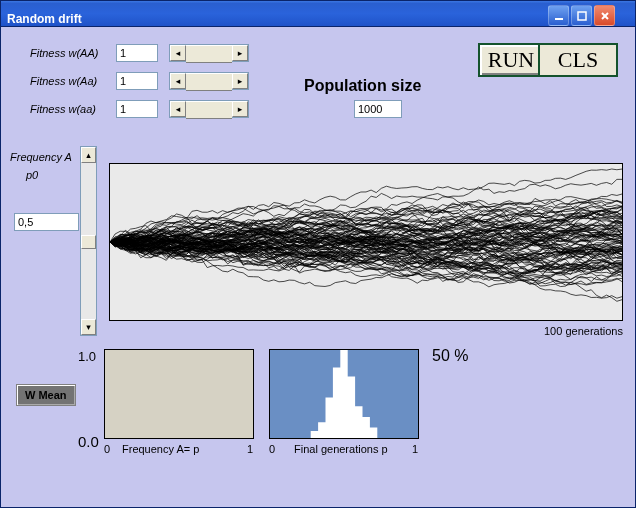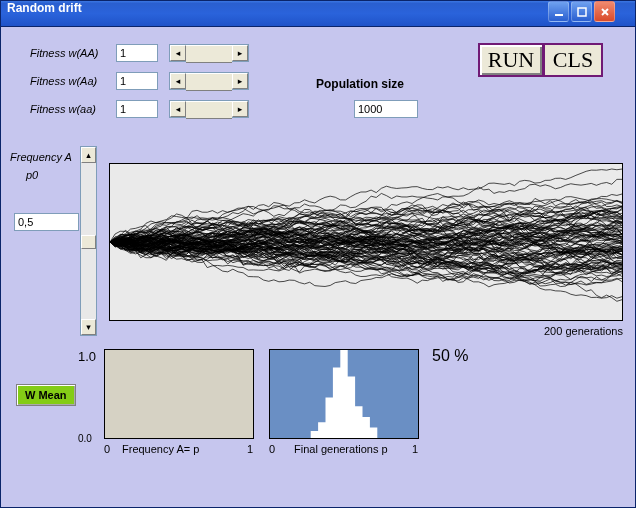--- a/index.html
+++ b/index.html
@@ -15,21 +15,21 @@
     background: #c6c6ee;
     border: 1px solid #0a246a;
     box-sizing: border-box;
     position: relative;
   }
   .titlebar {
     height: 26px;
     background: linear-gradient(to bottom, #3b77e3 0%, #2a5fd0 10%, #2a63db 50%, #1f53c8 100%);
     border-bottom: 1px solid #0a246a;
     display: flex;
-    align-items: flex-start;
+    align-items: flex-end;
     padding: 0 20px 0 6px;
     color: #fff;
     font-weight: bold;
     font-size: 12px;
     box-sizing: border-box;
     position: relative;
   }
   .titlebar .title-text { flex: 1; }
   .title-icons { display: flex; gap: 2px; }
   .title-btn {
@@ -84,34 +84,34 @@
   .spin-track {
     width: 46px; height: 16px;
     background:#ece9d8;
     border-top:1px solid #fff;
     border-bottom:1px solid #808080;
   }
 
   .big-button {
     position: absolute;
     height: 34px;
-    border: 2px solid #701a75;
+    border: 2px solid #14532d;
     background: #ece9d8;
     font-family: "Times New Roman", serif;
     font-size: 22px;
     display:flex;align-items:center;justify-content:center;
     padding: 8px 10px;
     box-sizing: border-box;
     cursor: pointer;
   }
   .big-button.run {
     box-shadow: inset 2px 2px 0 #fff, inset -2px -2px 0 #808080;
   }
 
-  .bold12 { font-weight: bold; font-size: 12px; margin-left: 12px; }
+  .bold12 { font-weight: bold; font-size: 16px; }
 
   
   .vscroll {
     position:absolute;
     width:17px;
     background:#e8e8e8;
     border:1px solid #7f9db9;
     box-sizing:border-box;
     display:flex; flex-direction:column;
   }
@@ -139,21 +139,21 @@
     background:#eaeaea;
     border:1px solid #000;
     box-sizing:border-box;
     overflow:hidden;
   }
   .plot.blue { background:#6a8fc4; }
   .plot.beige { background:#d6d2c4; }
 
   .small-btn {
     position:absolute;
-    background:#84cc16;
+    background:#737373;
     border:1px solid #808080;
     box-shadow: inset 1px 1px 0 #fff, inset -1px -1px 0 #aaa;
     font-weight:bold;
     font-size:11px;
     padding:4px 8px;
     cursor:pointer;
   }
 </style>
 </head>
 <body>
@@ -177,21 +177,21 @@
             <line x1="2" y1="2" x2="8" y2="8" stroke="#fff" stroke-width="2"></line>
             <line x1="8" y1="2" x2="2" y2="8" stroke="#fff" stroke-width="2"></line>
           </svg>
       </div>
     </div>
   </div>
 
   <div class="client">
 
     <div class="big-button run" style="right:88px; top:16px; width:66px;">RUN</div>
-    <div class="big-button" style="right:29px; top:16px; width:60px;">CLS</div>
+    <div class="big-button" style="right:14px; top:16px; width:80px;">CLS</div>
 
     <div style="position:absolute; left:26px; top:20px;" class="label">Fitness w(AA)</div>
     <input class="field" style="position: absolute; left: 112px; top: 17px; width: 42px;" value="1">
     <div class="spin" style="position:absolute; left:165px; top:17px;">
       <div class="spin-btn">◂</div>
       <div class="spin-track"></div>
       <div class="spin-btn">▸</div>
     </div>
 
     <div style="position:absolute; left:26px; top:48px;" class="label">Fitness w(Aa)</div>
@@ -204,21 +204,21 @@
 
     <div style="position:absolute; left:26px; top:76px;" class="label">Fitness w(aa)</div>
     <input class="field" style="position: absolute; left: 112px; top: 73px; width: 42px;" value="1">
     <div class="spin" style="position:absolute; left:165px; top:73px;">
       <div class="spin-btn">◂</div>
       <div class="spin-track"></div>
       <div class="spin-btn">▸</div>
     </div>
 
     <div class="bold12" style="position:absolute; left:300px; top:50px;">Population size</div>
-    <input class="field" style="position: absolute; left: 350px; top: 73px; width: 64px;" value="1000">
+    <input class="field" style="position: absolute; left: 350px; top: 73px; width: 48px;" value="1000">
 
     <div style="position:absolute; left:6px; top:124px;" class="label">Frequency A</div>
     <div style="position:absolute; left:22px; top:142px;" class="label">p0</div>
 
     <div class="vscroll" style="left:76px; top:119px; height:190px;">
       <div class="arrow">▴</div>
       <div class="track">
         <div class="thumb" style="top:72px; height:14px;"></div>
       </div>
       <div class="arrow">▾</div>
@@ -323,24 +323,24 @@
           <path d="M0,78L5.12,76.07859535026073L10.24,73.73206127451172L15.36,72.64217598748657L20.48,70.58957286878199L25.6,71.70282310930665L30.72,75.21699857195229L35.84,73.22519455429466L40.96,70.7839125239678L46.08,66.02905270661593L51.2,69.08409199401113L56.32,68.42257390553011L61.44,71.463358637243L66.56,72.6813348187185L71.68,71.18701126439761L76.8,76.21493994473408L81.92,78.24552229855894L87.04,79.89034494849874L92.16,79.9868105269574L97.28,82.5841551256822L102.4,83.87817726052029L107.52,76.67258575856735L112.64,69.75969355186506L117.76,67.61458604468437L122.88,69.18030165769594L128,68.16322349442933L133.12,63.77704709733332L138.24,57.81098305862403L143.36,59.51835549416506L148.48,55.83281442801874L153.6,60.267322676506616L158.72,63.253173261409614L163.84,67.78982493757412L168.96,68.32203089828836L174.08,67.47847817669613L179.2,64.44851220225627L184.32,59.543305613097836L189.44,53.65014286604071L194.56,52.21058832468322L199.68,52.067884971255694L204.8,47.91474495287389L209.92,49.42075953457845L215.04,49.94082926772855L220.16,52.59861910910917L225.28,53.500483354450026L230.4,51.85956761032957L235.52,53.97538984610274L240.64,54.585020690353645L245.76,60.653372122474245L250.88,57.65599827585288L256,56.25736778421989L261.12,55.26251743240884L266.24,52.89674777699582L271.36,54.38818684070015L276.48,54.30330147323929L281.6,53.59226372523632L286.72,53.96766731619599L291.84,52.133052421901915L296.96,47.965583706095316L302.08,46.57644470761824L307.2,45.535530866547866L312.32,46.67175764871808L317.44,46.43317101042082L322.56,47.281715267843396L327.68,43.82591820672477L332.8,40.53368043507321L337.92,42.03009788820216L343.04,38.988087964239156L348.16,41.45097438592748L353.28,38.04181580933774L358.4,40.048045949082635L363.52,41.054650787376175L368.64,43.5703277445486L373.76,42.757126104451515L378.88,43.29365957262988L384,46.94714719452245L389.12,47.414398982643256L394.24,45.12017714006967L399.36,48.65646433894011L404.48,49.46673714176969L409.6,49.73258240010755L414.72,45.98227344643991L419.84,48.43382423907159L424.96,46.79666017735733L430.08,42.19945366241721L435.2,41.37720422416358L440.32,39.087028934507565L445.44,37.0728377490739L450.56,35.7026093198847L455.68,32.90841869907272L460.8,32.64307187200376L465.92,33.655765692628L471.04,34.814873025167735L476.16,35.81398374001417L481.28,37.224501663944146L486.4,40.71755973588455L491.52,42.270036583165925L496.64,40.10675438073747L501.76,39.30268080804318L506.88,36.448775218223844L512,38.21720774002759" fill="none" stroke="#000" stroke-width="0.7"></path>
           <path d="M0,78L5.12,75.4152739935396L10.24,73.3366355416902L15.36,73.65229496087403L20.48,73.24822529283604L25.6,72.95073907567152L30.72,70.29375699638568L35.84,72.85388009225699L40.96,71.73825647698203L46.08,71.57810267236178L51.2,70.51441427869167L56.32,72.72000553377504L61.44,72.35501308674445L66.56,73.89180551079959L71.68,71.14261776624062L76.8,69.77287950426339L81.92,69.66515843889782L87.04,68.77185345199668L92.16,66.70866857903204L97.28,65.16335013199036L102.4,63.59097577054894L107.52,68.81295964542507L112.64,66.63775790727092L117.76,67.5229150831787L122.88,71.32101207928861L128,69.46879962481249L133.12,69.26276015785903L138.24,68.85444476698335L143.36,67.66512459684358L148.48,64.50364803206598L153.6,65.51962842844517L158.72,66.16425940872324L163.84,68.57509997467506L168.96,72.74967817230083L174.08,70.73592539821414L179.2,67.9871412239412L184.32,66.84936068450442L189.44,65.4957033834438L194.56,66.06221830080233L199.68,68.56618147071178L204.8,65.71811016893581L209.92,63.58889160309019L215.04,65.72881328330239L220.16,61.5644231352695L225.28,61.35969945050636L230.4,64.8082682221944L235.52,63.74676640420437L240.64,64.80793525830714L245.76,68.494747440426L250.88,66.9482440062831L256,68.98884379724922L261.12,71.78794628617345L266.24,74.3701229316545L271.36,72.3295291166894L276.48,71.50608226489517L281.6,72.52308759724798L286.72,69.86278202532824L291.84,65.67315853157763L296.96,65.33787356021554L302.08,68.57123453738284L307.2,71.08976363196038L312.32,72.8973404097534L317.44,74.9033940269226L322.56,76.99398452479932L327.68,74.03785003133386L332.8,74.9824986032637L337.92,71.9970801315283L343.04,78.02586093734938L348.16,81.4128397538479L353.28,79.86875624089649L358.4,76.59172420297092L363.52,74.93269149767855L368.64,75.16151607879453L373.76,73.55846681370883L378.88,72.85288999464977L384,71.0150960248233L389.12,68.48086330930724L394.24,69.9529143115565L399.36,69.36141779980646L404.48,65.97774755859496L409.6,68.8616983948726L414.72,70.30464391023607L419.84,72.57711913378583L424.96,75.85990129371739L430.08,77.07302618169288L435.2,74.99466279615267L440.32,70.93646978092906L445.44,72.21087795661306L450.56,74.45083610639396L455.68,77.69914146955693L460.8,78.41775887144884L465.92,79.91315637755903L471.04,81.17171828659433L476.16,84.96132845710515L481.28,83.53348736223525L486.4,87.37234943462866L491.52,89.37447251230758L496.64,92.0956179223362L501.76,90.05553262335287L506.88,87.89572212086973L512,90.27210761554431" fill="none" stroke="#000" stroke-width="0.7"></path>
           <path d="M0,78L5.12,76.0273609483261L10.24,75.82223259826435L15.36,76.94193984099137L20.48,77.73581950878518L25.6,81.00942408696002L30.72,80.96989509085847L35.84,77.33089878853353L40.96,78.9032550657584L46.08,82.08968509883677L51.2,79.5575697691823L56.32,76.59468010546014L61.44,77.86763247698921L66.56,80.61015382264597L71.68,83.08406704114165L76.8,87.8491137785588L81.92,86.08140471325257L87.04,87.11570191619126L92.16,88.37650436355449L97.28,90.04333525600637L102.4,93.14139146525078L107.52,93.8981350775979L112.64,93.84899961666211L117.76,94.33123302980883L122.88,93.57916906185372L128,91.63400300407598L133.12,100.59578925419855L138.24,98.23415794305144L143.36,96.59794821081991L148.48,98.33380580058875L153.6,96.76597629731373L158.72,97.57904611033726L163.84,99.18426981846284L168.96,100.35876043328355L174.08,97.49852572635837L179.2,97.84986476972479L184.32,96.11595941267018L189.44,95.62369849998801L194.56,92.57126867924602L199.68,94.98836579121676L204.8,92.78377006866684L209.92,89.99370084074351L215.04,90.79384981263867L220.16,93.41668786156303L225.28,91.22937161539953L230.4,94.35911560644459L235.52,97.99675499696075L240.64,94.75810782984549L245.76,89.54110087345715L250.88,90.19734860458902L256,92.41876015255056L261.12,94.75036272743478L266.24,95.86220775976817L271.36,95.59946656177648L276.48,95.08012839341035L281.6,90.32758883653754L286.72,89.66794727779815L291.84,89.9806646387419L296.96,91.08039947295293L302.08,93.87189463547777L307.2,97.20458240324201L312.32,96.4249274662461L317.44,93.3518803168402L322.56,92.96163519136755L327.68,94.30803553238279L332.8,94.60475205593134L337.92,94.79228022718159L343.04,87.84655250773125L348.16,84.94494447163873L353.28,83.09529063838208L358.4,78.82264797684287L363.52,79.22683363126872L368.64,81.4057565246243L373.76,81.16924202880418L378.88,77.99430439190753L384,76.21826385065461L389.12,76.30706797315023L394.24,73.84561514261458L399.36,72.43123858824947L404.48,73.15088221241727L409.6,76.0794946981881L414.72,75.06093349096545L419.84,74.43834258549788L424.96,75.45774207841485L430.08,75.26753642770353L435.2,78.41428590073947L440.32,80.7183213560464L445.44,81.06862245602616L450.56,80.3265552041849L455.68,79.44497022450105L460.8,82.14617546587033L465.92,78.9522970704691L471.04,75.04811830255757L476.16,76.62644718473412L481.28,75.90690345325913L486.4,75.83469337936496L491.52,76.67054490971111L496.64,76.11198875513918L501.76,74.9696438991319L506.88,74.81897966521765L512,73.73844017025496" fill="none" stroke="#000" stroke-width="0.7"></path>
           <path d="M0,78L5.12,75.94355449553339L10.24,78.01864680194228L15.36,80.7234053599512L20.48,79.77186777489915L25.6,79.33583947189528L30.72,82.00706881473322L35.84,81.44158447243122L40.96,82.19582415129334L46.08,78.51222730370158L51.2,82.84915291355306L56.32,85.70003453973196L61.44,84.31462651226974L66.56,90.27125502257483L71.68,91.85682512770373L76.8,92.96616754231867L81.92,90.40357974054169L87.04,92.49981598364423L92.16,86.35553701865831L97.28,81.3661609754972L102.4,81.3972990591408L107.52,79.85195249151187L112.64,78.85879605018592L117.76,80.32836624936215L122.88,81.93998926175398L128,81.687697478558L133.12,82.6685765533443L138.24,78.91617622866399L143.36,75.6372573572174L148.48,72.74625877464709L153.6,72.93445366246792L158.72,73.97498446859944L163.84,78.31044978280805L168.96,78.12562798275515L174.08,81.7468107466751L179.2,80.01979261439618L184.32,80.4511494424436L189.44,83.22395549993358L194.56,83.42515588514236L199.68,84.02947129020507L204.8,83.41881623957588L209.92,83.98303337129028L215.04,84.62557456152872L220.16,87.43639331244765L225.28,81.05188830995374L230.4,81.41064372216198L235.52,79.34740742569016L240.64,75.93207674617868L245.76,77.98503056316905L250.88,75.64518705449123L256,78.03676471266792L261.12,81.52821489269414L266.24,81.06475453882392L271.36,80.418316807743L276.48,86.11427746592356L281.6,86.24488169001003L286.72,88.94342507446079L291.84,89.12365916997373L296.96,88.52289033830431L302.08,90.1991811997247L307.2,94.7103249189404L312.32,94.30918861306662L317.44,97.32869791071325L322.56,98.94895851152314L327.68,99.02795762516665L332.8,100.40881776095766L337.92,97.25638792636124L343.04,99.34932632458809L348.16,99.07175751460805L353.28,99.24048391040012L358.4,96.91839154713743L363.52,99.23770256584544L368.64,101.40332581680778L373.76,102.09220497671399L378.88,101.34580364953379L384,105.0811029707313L389.12,109.9160231396392L394.24,110.74664228124715L399.36,108.22441629601781L404.48,108.97826584643626L409.6,104.61789762854254L414.72,104.70874591581457L419.84,108.26163513805767L424.96,106.28126483686808L430.08,104.60897284829946L435.2,104.7095993402434L440.32,106.02294331512863L445.44,104.96621271248827L450.56,102.13750209623944L455.68,100.57965346640384L460.8,102.59449538110188L465.92,103.24173253419042L471.04,106.91751201995326L476.16,103.49911674215905L481.28,102.95511457762909L486.4,104.67121593257228L491.52,101.83854271061189L496.64,104.46627540057324L501.76,107.93526450957833L506.88,108.87907032020561L512,107.25783375063358" fill="none" stroke="#000" stroke-width="0.7"></path>
           <path d="M0,78L5.12,76.1657414421951L10.24,77.63498616882751L15.36,81.54668770844002L20.48,84.23072412717387L25.6,84.93302132236722L30.72,88.41490321802173L35.84,80.837289168113L40.96,79.78599475472106L46.08,77.54218674914655L51.2,80.61933577641034L56.32,77.95234507090103L61.44,80.91734635468454L66.56,76.7383295806467L71.68,79.39287222654262L76.8,81.45972592957875L81.92,79.7372168536208L87.04,78.68556700544944L92.16,81.68950367463555L97.28,79.33322975594356L102.4,82.67016417682962L107.52,81.24107787426787L112.64,76.35518051123246L117.76,82.10987837723887L122.88,86.60392450821482L128,85.14918783175166L133.12,82.98487869307795L138.24,78.98828792535717L143.36,82.72089066307045L148.48,82.45998550722322L153.6,83.42005104184588L158.72,85.65418395054967L163.84,87.44054639760827L168.96,92.14040229443796L174.08,88.80123729481598L179.2,89.26465187751944L184.32,97.15902480962825L189.44,100.76849660643653L194.56,101.69401330548969L199.68,101.897892529789L204.8,97.99439639201147L209.92,95.81076275734168L215.04,96.89339614887642L220.16,96.56796651765723L225.28,94.3342789032639L230.4,97.57083600887263L235.52,99.23317189038566L240.64,94.93931853720336L245.76,92.67547802725369L250.88,96.27659075593162L256,98.1986578500773L261.12,97.82241005461478L266.24,99.92369077337682L271.36,100.79405510497926L276.48,97.80747017474901L281.6,99.58788825798419L286.72,98.77647754607766L291.84,101.05606568955066L296.96,97.58249016471025L302.08,99.59543462881904L307.2,98.5255872384731L312.32,97.70667612038511L317.44,97.0677915664299L322.56,100.46617006435302L327.68,98.26880983638819L332.8,96.02579661949095L337.92,98.78882284017949L343.04,97.08362106278969L348.16,90.97417370980054L353.28,92.18744551461782L358.4,92.76234079785067L363.52,97.15647428305687L368.64,98.39239176488549L373.76,98.59621907685093L378.88,99.69115597820706L384,102.26910627415246L389.12,97.83000281022667L394.24,99.22938886191255L399.36,102.33721130834353L404.48,106.06135868085788L409.6,108.2873246352971L414.72,108.73712861569032L419.84,107.69542443736967L424.96,106.72474055778493L430.08,104.8520905752215L435.2,107.48959462567348L440.32,103.84271309837276L445.44,105.5027452221124L450.56,104.50577342696185L455.68,105.91578438233309L460.8,103.96579169784447L465.92,102.21633563330813L471.04,103.06242301191742L476.16,101.95647957315676L481.28,102.6569801653232L486.4,103.30893712023439L491.52,102.40193131986305L496.64,102.2417798812644L501.76,103.91503858045472L506.88,106.17324209269336L512,103.46157175515027" fill="none" stroke="#000" stroke-width="0.7"></path>
           <path d="M0,78L5.12,77.89834225686346L10.24,76.73498059709122L15.36,77.88894519756876L20.48,78.79731972862189L25.6,78.50456885479328L30.72,76.56980633332202L35.84,79.96325554726728L40.96,78.90949270687828L46.08,83.05192475279385L51.2,79.36478654241968L56.32,84.65595457042285L61.44,85.12483821583727L66.56,82.65681735142678L71.68,79.62120306031264L76.8,82.81253489713708L81.92,86.79705592451418L87.04,88.21826475942227L92.16,90.27137588347217L97.28,86.27309712206593L102.4,85.24295631063349L107.52,88.89075526247899L112.64,88.11499393651353L117.76,88.13462777873542L122.88,87.85779614145359L128,89.63149209789928L133.12,88.3862388256524L138.24,88.15738242375576L143.36,89.85559880535291L148.48,92.15616118346288L153.6,93.95910107272893L158.72,93.39599270949184L163.84,89.57908946405601L168.96,95.07158860403531L174.08,96.76353884546026L179.2,95.4254887218754L184.32,98.12807001102479L189.44,98.50345822334756L194.56,100.64538243137302L199.68,102.42156437037934L204.8,103.12384611772352L209.92,106.04469126737482L215.04,107.56702917398228L220.16,106.36359642069316L225.28,105.46453785750438L230.4,107.51610391947901L235.52,108.7140434610344L240.64,107.83012663531076L245.76,111.14197058803049L250.88,112.51864376363024L256,112.38505541412258L261.12,111.2005549154479L266.24,110.79971683842747L271.36,111.89696694207825L276.48,109.17333046879209L281.6,112.75353767451092L286.72,113.57780677928022L291.84,114.42949548349446L296.96,114.01176399826088L302.08,116.12351975223798L307.2,119.19883631635514L312.32,116.15238845314782L317.44,116.63933717515245L322.56,114.41752529096887L327.68,112.09646242395861L332.8,114.02866321310479L337.92,116.15864307703922L343.04,114.62355010541616L348.16,118.4900093830906L353.28,117.81512561793531L358.4,113.16486055330613L363.52,113.11169492869202L368.64,114.42869837157222L373.76,110.1025794172342L378.88,106.5877779026445L384,107.51899769111293L389.12,109.18866891810619L394.24,112.4678018460698L399.36,114.66496182111479L404.48,114.80094490781774L409.6,110.70982376192548L414.72,107.17779124731923L419.84,106.65648087518159L424.96,106.73775252811697L430.08,104.67692104432247L435.2,103.27703419836823L440.32,105.5529100676646L445.44,104.7265180564722L450.56,105.15471793279299L455.68,102.11977722657038L460.8,100.44942725354916L465.92,100.39088989187096L471.04,101.33483265774606L476.16,97.37330495600342L481.28,95.65158368418918L486.4,91.6634782412236L491.52,90.13431709559298L496.64,89.67130311543893L501.76,85.69140042577979L506.88,85.27784472123062L512,85.39385299564408" fill="none" stroke="#000" stroke-width="0.7"></path>
           <path d="M0,78L5.12,75.8469405003855L10.24,79.22937200245428L15.36,82.72444066090458L20.48,84.68388233772698L25.6,87.11288399870654L30.72,88.70414248595723L35.84,90.85012510317073L40.96,87.96387351577467L46.08,89.9409335029386L51.2,86.88382824562412L56.32,83.81247048130021L61.44,85.18304429357856L66.56,84.51374152344059L71.68,81.45428164329955L76.8,81.1816913568246L81.92,85.21637320138672L87.04,79.28615209293191L92.16,80.82309869999273L97.28,80.02714698320446L102.4,79.07486285600254L107.52,76.18519592992698L112.64,77.17540596265697L117.76,75.9447700600723L122.88,75.66068226878548L128,76.97034151809191L133.12,77.8841494346002L138.24,75.22002103818066L143.36,75.02123705408886L148.48,66.71873600690867L153.6,67.25802886655964L158.72,67.9138256408947L163.84,68.91672410002504L168.96,66.56876067274803L174.08,72.35744811731772L179.2,74.54665658243451L184.32,77.33013812605296L189.44,78.26232047032425L194.56,77.50649304245958L199.68,83.30620045173016L204.8,82.39021160248721L209.92,84.96622735993638L215.04,86.08663554938518L220.16,81.84570444067207L225.28,78.82623053064485L230.4,77.64496767378306L235.52,79.53515730208896L240.64,77.61426864195721L245.76,74.83237842449788L250.88,77.08760609670394L256,79.4808368650067L261.12,78.95193878564365L266.24,81.74826310105765L271.36,84.03287226154882L276.48,85.32863239771578L281.6,83.3907156279911L286.72,84.98547901376295L291.84,85.72017827390053L296.96,82.09813021198846L302.08,84.69499353553759L307.2,87.82121086572891L312.32,86.21057199946301L317.44,90.0749880859852L322.56,92.81759997902235L327.68,93.28986801224866L332.8,93.18956940159329L337.92,92.62382676024201L343.04,88.20279358407569L348.16,87.19844685818146L353.28,89.74513019506514L358.4,87.99525968419435L363.52,89.50870196217645L368.64,88.7922479588432L373.76,95.69122288790419L378.88,92.7228589607798L384,90.9116249811968L389.12,92.81286126579153L394.24,93.63118014802356L399.36,95.61738181980222L404.48,97.59941059931403L409.6,102.63366071562845L414.72,105.98298210960698L419.84,106.19064538981533L424.96,105.57031918017213L430.08,105.86888506969713L435.2,100.75751161879677L440.32,100.39091613184037L445.44,98.50816667065791L450.56,101.34384703827747L455.68,100.337687714389L460.8,102.23794179583929L465.92,103.52655240414187L471.04,104.36079214139663L476.16,104.35976889945648L481.28,105.8099920340062L486.4,103.71383014391229L491.52,104.50791233507942L496.64,104.62297491596274L501.76,109.68964178103192L506.88,106.60975764975296L512,105.26609800019307" fill="none" stroke="#000" stroke-width="0.7"></path>
           <path d="M0,78L5.12,80.78053121540518L10.24,77.04400410529485L15.36,77.02814070630174L20.48,78.8019720380336L25.6,76.48424014396724L30.72,75.44992733211242L35.84,71.9942454316184L40.96,70.34269295977936L46.08,69.47323487923784L51.2,65.07796750227138L56.32,62.6683751865329L61.44,63.08655173748109L66.56,62.07523953301827L71.68,61.69363527715024L76.8,62.713303188440534L81.92,63.32662222446129L87.04,64.76897848948812L92.16,65.63235576619795L97.28,65.40126434520768L102.4,59.411149688779105L107.52,61.152547248157944L112.64,65.26555007475787L117.76,63.465007971880226L122.88,65.0839296557982L128,68.90506512266259L133.12,70.80664114755866L138.24,67.28054641071797L143.36,66.44734036025966L148.48,69.97765048191968L153.6,71.36757752142758L158.72,72.1075542921597L163.84,68.23641655935921L168.96,68.18902658545024L174.08,69.81394430770457L179.2,66.26188765653643L184.32,65.40074384246776L189.44,65.51761733680489L194.56,64.74364417908322L199.68,65.4653452511241L204.8,69.27177180111191L209.92,69.94968006334608L215.04,68.87356144652458L220.16,71.10290043786891L225.28,69.61544623725653L230.4,69.0470949759878L235.52,72.76864157492483L240.64,71.63211919104226L245.76,77.1762521556695L250.88,78.16030458749054L256,79.41186663427744L261.12,84.21241076186492L266.24,86.0153475717851L271.36,85.49876389644253L276.48,87.96502426300562L281.6,87.83924035163778L286.72,89.57422254768329L291.84,89.21312100413418L296.96,89.22521643764738L302.08,92.15840265370448L307.2,94.17670463971389L312.32,93.00331251056235L317.44,92.70632531792995L322.56,95.66634817290155L327.68,95.86346885611013L332.8,99.13170872790957L337.92,100.57818378852228L343.04,102.4209968486363L348.16,103.28400312514513L353.28,102.40778988941851L358.4,103.63907395040394L363.52,102.89521361062664L368.64,104.58733011859096L373.76,103.9693850177387L378.88,106.8389533524018L384,107.18116319339477L389.12,109.26236766401868L394.24,107.79402282245601L399.36,110.68946381149324L404.48,111.63983749250743L409.6,111.54071674599604L414.72,110.73704364060721L419.84,107.42471692820163L424.96,108.33495727824938L430.08,103.11413394908291L435.2,102.03037711172065L440.32,97.88235186383913L445.44,97.17413174823267L450.56,94.69587329321276L455.68,88.15632768673721L460.8,85.81590089969899L465.92,86.43304272657973L471.04,84.24812983883234L476.16,81.94386990123414L481.28,83.1225635269957L486.4,86.62025400605454L491.52,86.91209422329126L496.64,89.2478870694139L501.76,84.78624442997133L506.88,87.34754243872605L512,82.55612207687267" fill="none" stroke="#000" stroke-width="0.7"></path>
         </svg>
     </div>
-    <div style="position:absolute; left:540px; top:298px; font-size:11px;">200 generations</div>
+    <div style="position:absolute; left:540px; top:298px; font-size:11px;">100 generations</div>
 
     <div style="position:absolute; left:74px; top:322px; font-size:13px;">1.0</div>
-    <div style="position:absolute; left:74px; top:406px; font-size:10px;">0.0</div>
+    <div style="position:absolute; left:74px; top:406px; font-size:15px;">0.0</div>
     <div class="plot beige" style="left:100px; top:322px; width:150px; height:90px;"></div>
     <div style="position:absolute; left:100px; top:416px; font-size:11px;">0</div>
     <div style="position:absolute; left:118px; top:416px; font-size:11px;text-align:center;">Frequency A=  p</div>
     <div style="position:absolute; left:243px; top:416px; font-size:11px;">1</div>
 
     <div class="small-btn" style="left:12px; top:357px;">W Mean</div>
 
     <div class="plot blue" style="left:265px; top:322px; width:150px; height:90px;">
       <svg id="hist-svg" width="148" height="88" viewBox="0 0 148 88" preserveAspectRatio="none">
           <path d="M40.699999999999996,88 L40.699999999999996,80.96 L48.1,80.96 L48.099999999999994,72.16 L55.5,72.16 L55.5,47.519999999999996 L62.900000000000006,47.519999999999996 L62.9,17.599999999999994 L70.30000000000001,17.599999999999994 L70.3,0 L77.7,0 L77.7,26.400000000000006 L85.10000000000001,26.400000000000006 L85.1,56.32 L92.5,56.32 L92.5,66.88 L99.9,66.88 L99.89999999999999,77.44 L107.3,77.44 L107.3,88 Z" fill="#fff" stroke="none"></path>

